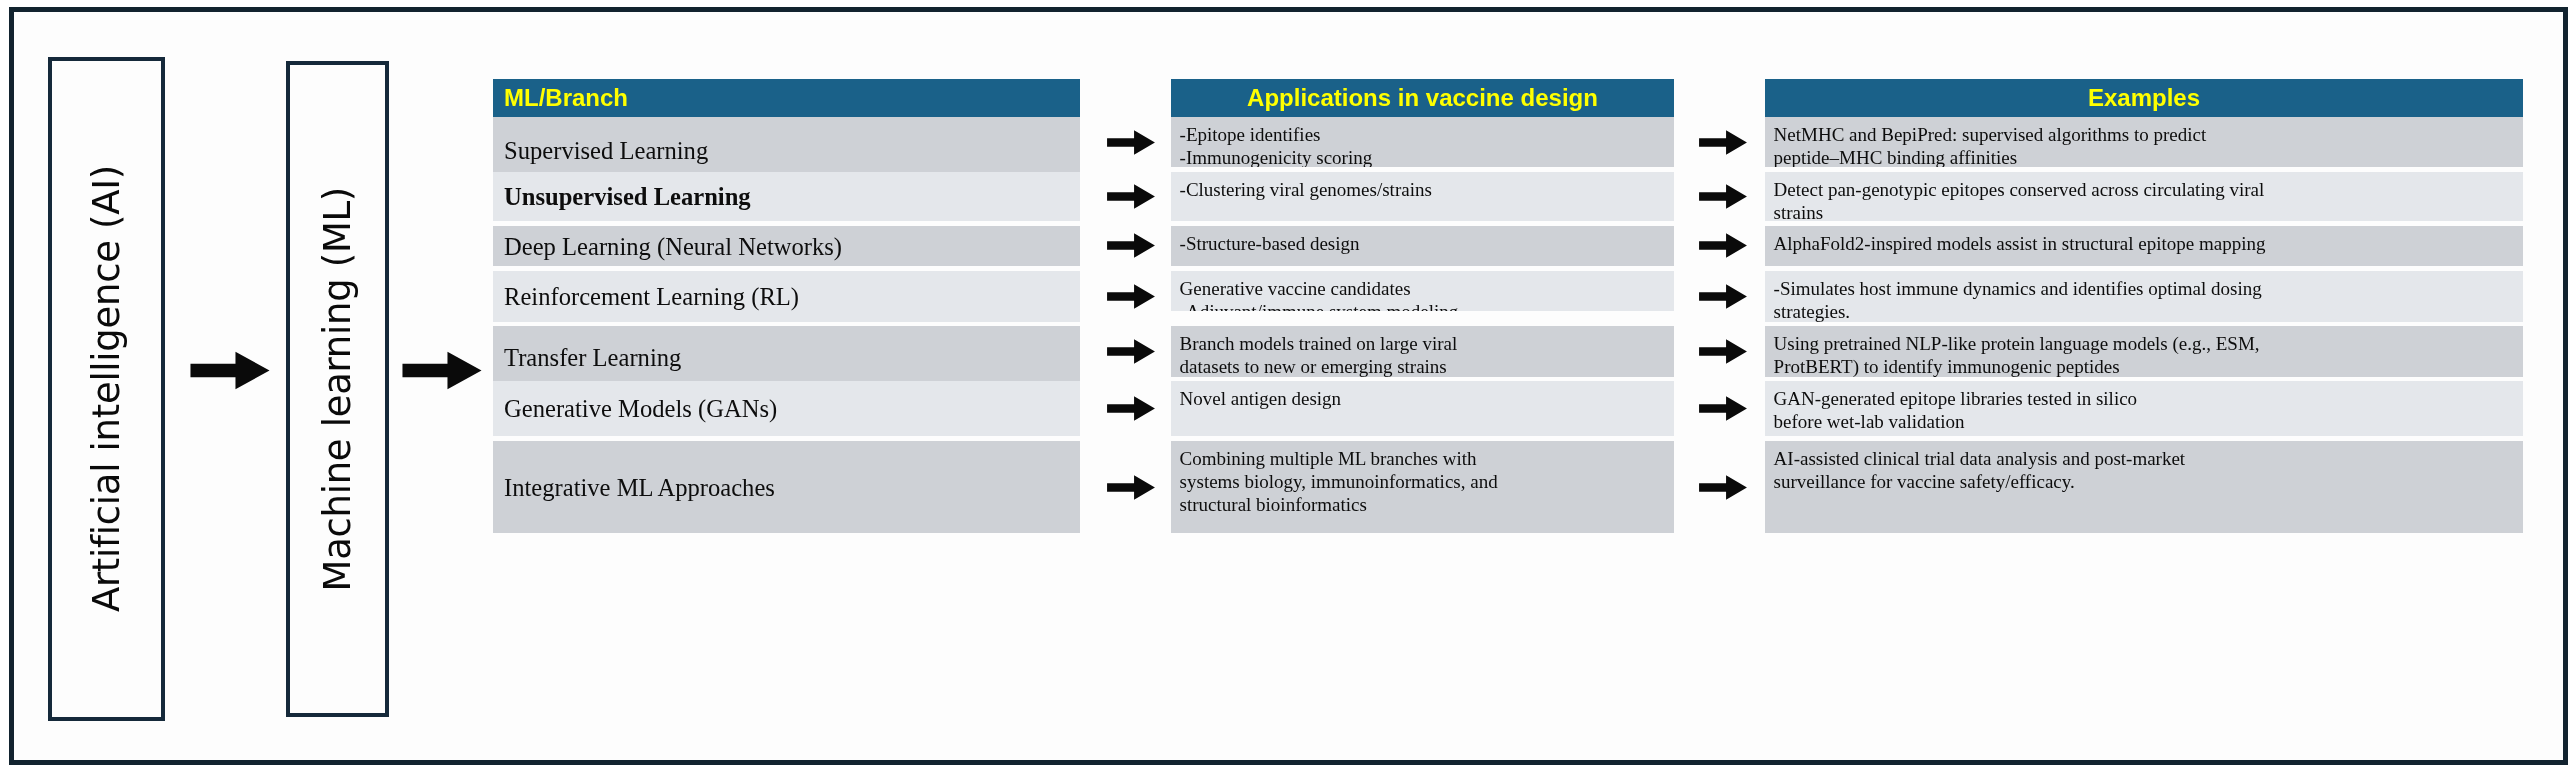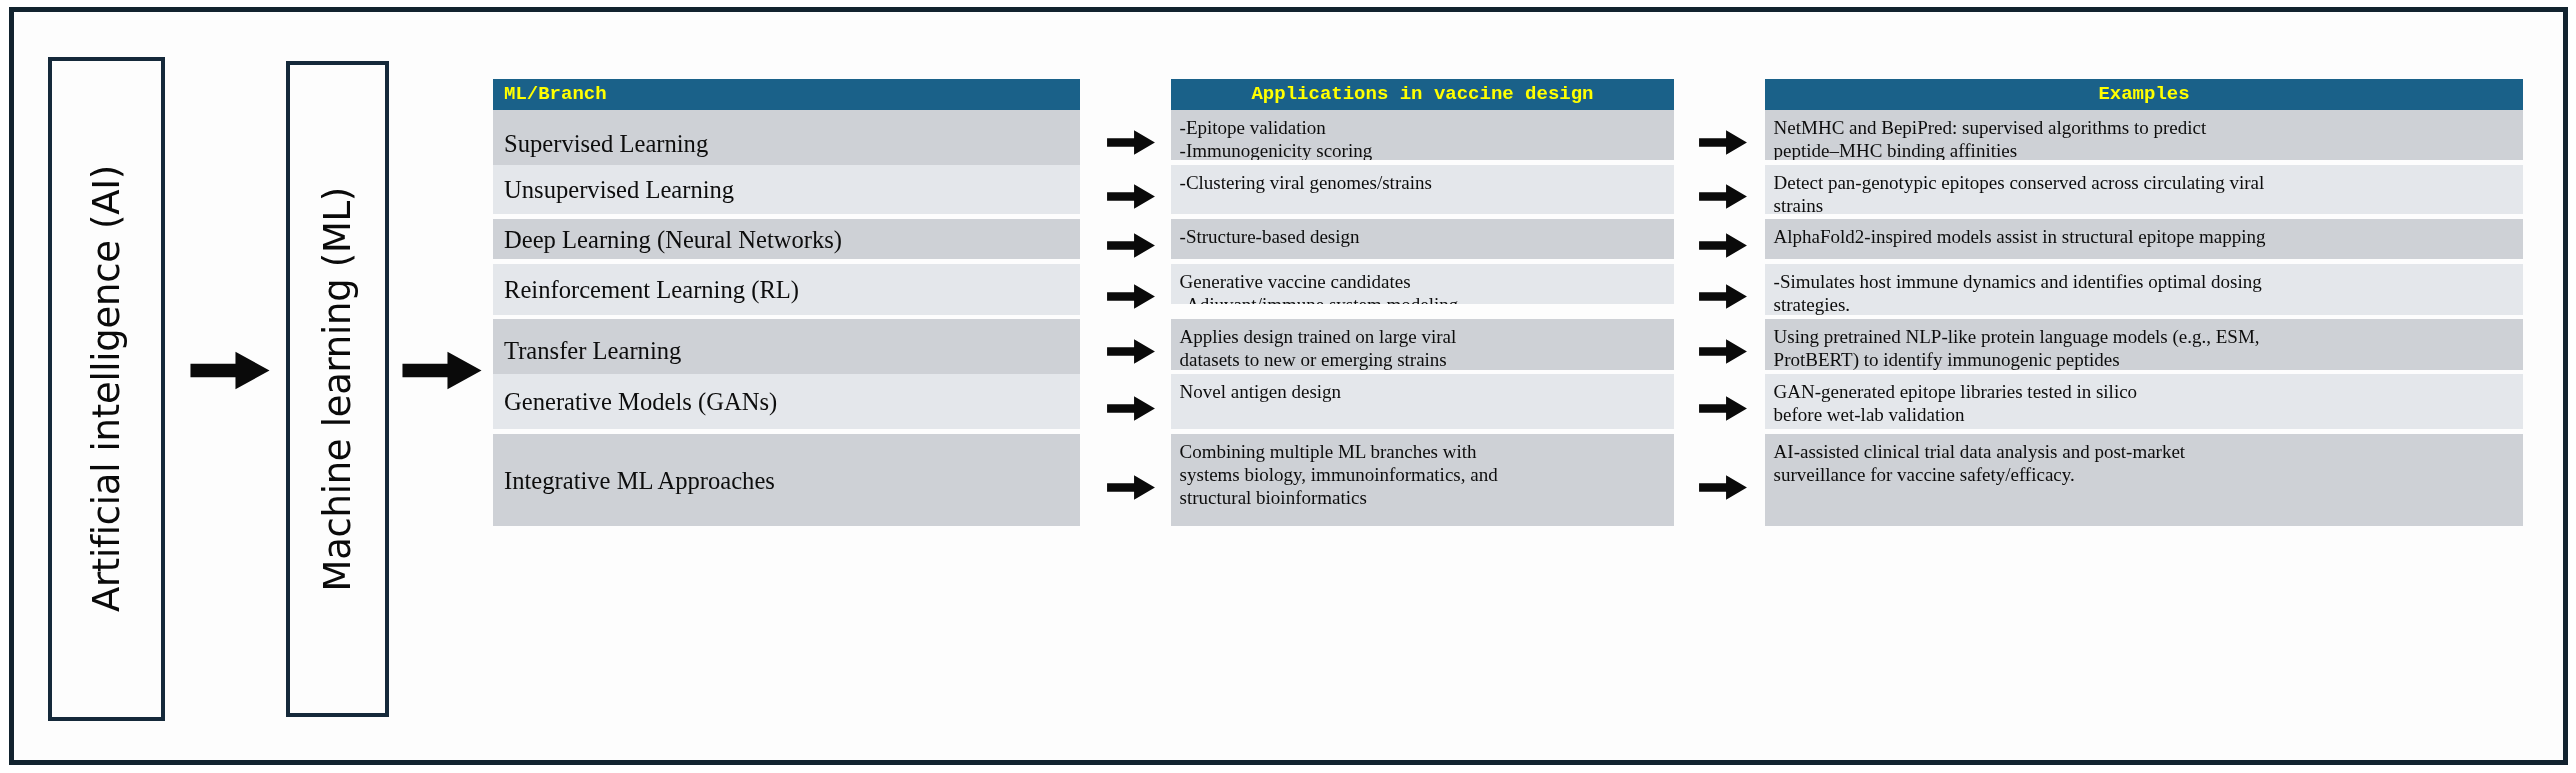--- a/index.html
+++ b/index.html
@@ -74,26 +74,26 @@
 
   .col {
     position: absolute;
     top: 0;
   }
   #col-branch { left: 0px;    width: 587px; }
   #col-apps   { left: 678px; width: 503px; }
   #col-ex     { left: 1272px; width: 758px; }
 
   .col-header {
-    height: 31px;
+    height: 38px;
     background: #1a6189;
     color: #ffff00;
-    font-family: Liberation Mono, monospace;
+    font-family: Liberation Sans, sans-serif;
     font-weight: bold;
-    font-size: 19px;
+    font-size: 24px;
     display: flex;
     align-items: center;
     line-height: 1;
   }
   #col-branch .col-header { justify-content: flex-start; padding-left: 11px; }
   #col-apps   .col-header { justify-content: center; }
   #col-ex     .col-header { justify-content: center; }
 
   .col-body { position: relative; }
 
@@ -152,48 +152,48 @@
       <path d="M0 26 L74 26 L74 6 L130 37 L74 68 L74 48 L0 48 Z" fill="#0a0a0a"></path>
     </svg>
   </div>
 
   <div class="tbl">
 
     <div class="col" id="col-branch">
       <div class="col-header">ML/Branch</div>
       <div class="col-body" id="body-branch" style="height: 417px;">
           <div class="cell shade-dark" style="top: 0px; height: 66px;">Supervised Learning</div>
-          <div class="cell shade-light" style="top: 55px; height: 49px;">Unsupervised Learning</div>
+          <div class="cell shade-light" style="top: 55px; height: 49px; font-weight: bold;">Unsupervised Learning</div>
           <div class="cell shade-dark" style="top: 109px; height: 40px; text-align: center;">Deep Learning (Neural Networks)</div>
           <div class="cell shade-light" style="top: 154px; height: 51px;">Reinforcement Learning (RL)</div>
           <div class="cell shade-dark" style="top: 209px; height: 63px;">Transfer Learning</div>
           <div class="cell shade-light" style="top: 264px; height: 55px;">Generative Models (GANs)</div>
           <div class="cell shade-dark" style="top: 324px; height: 92px;">Integrative ML Approaches</div>
         </div>
     </div>
 
     <div class="col" id="col-apps">
       <div class="col-header">Applications in vaccine design</div>
       <div class="col-body" id="body-apps" style="height: 417px;">
           <div class="cell shade-dark" style="top: 0px; height: 50px;">
-            <span class="line">-Epitope validation</span>
+            <span class="line">-Epitope identifies</span>
             <span class="line">-Immunogenicity scoring</span>
           </div>
           <div class="cell shade-light" style="top: 55px; height: 49px;">
             <span class="line">-Clustering viral genomes/strains</span>
           </div>
           <div class="cell shade-dark" style="top: 109px; height: 40px;">
             <span class="line">-Structure-based design</span>
           </div>
           <div class="cell shade-light" style="top: 154px; height: 40px;">
             <span class="line">Generative vaccine candidates</span>
             <span class="line">-Adjuvant/immune system modeling</span>
           </div>
           <div class="cell shade-dark" style="top: 209px; height: 51px;">
-            <span class="line">Applies design trained on large viral</span>
+            <span class="line">Branch models trained on large viral</span>
             <span class="line">datasets to new or emerging strains</span>
           </div>
           <div class="cell shade-light" style="top: 264px; height: 55px;">
             <span class="line">Novel antigen design</span>
           </div>
           <div class="cell shade-dark" style="top: 324px; height: 92px;">
             <span class="line">Combining multiple ML branches with</span>
             <span class="line">systems biology, immunoinformatics, and</span>
             <span class="line">structural bioinformatics</span>
           </div>

